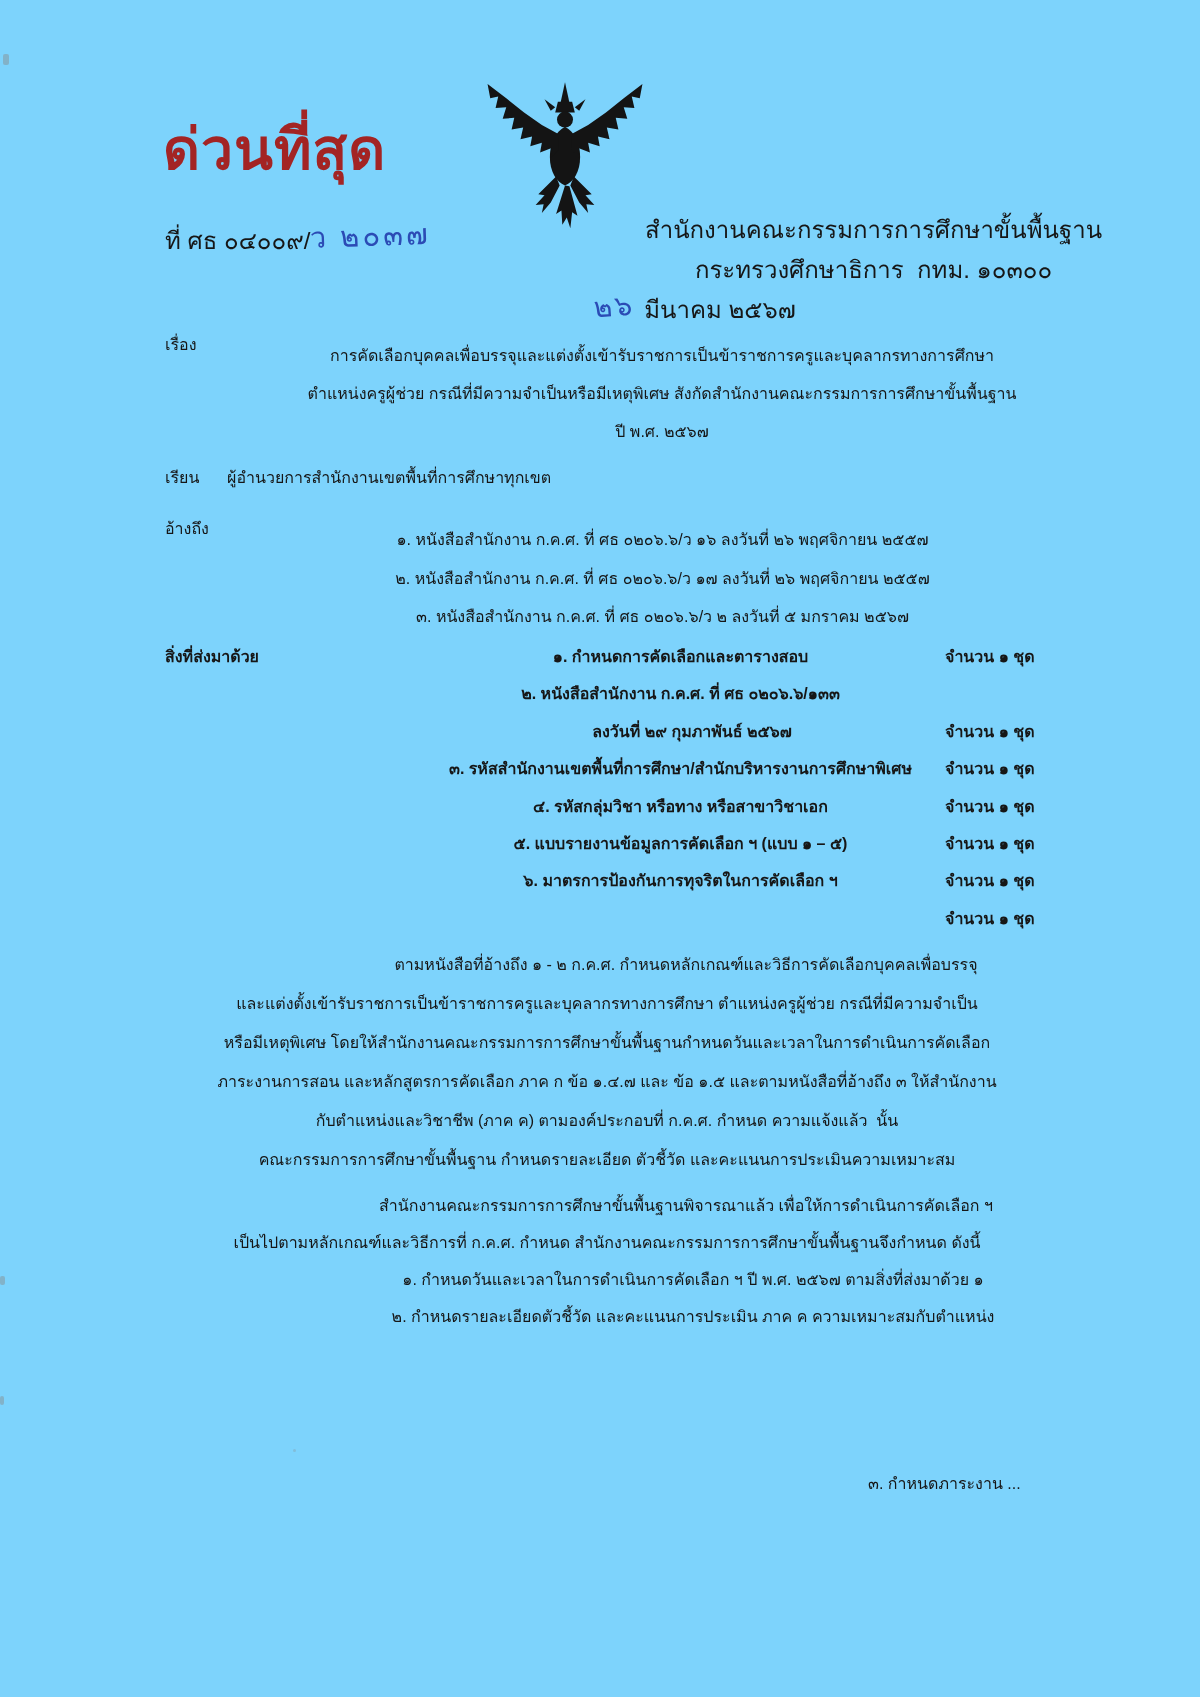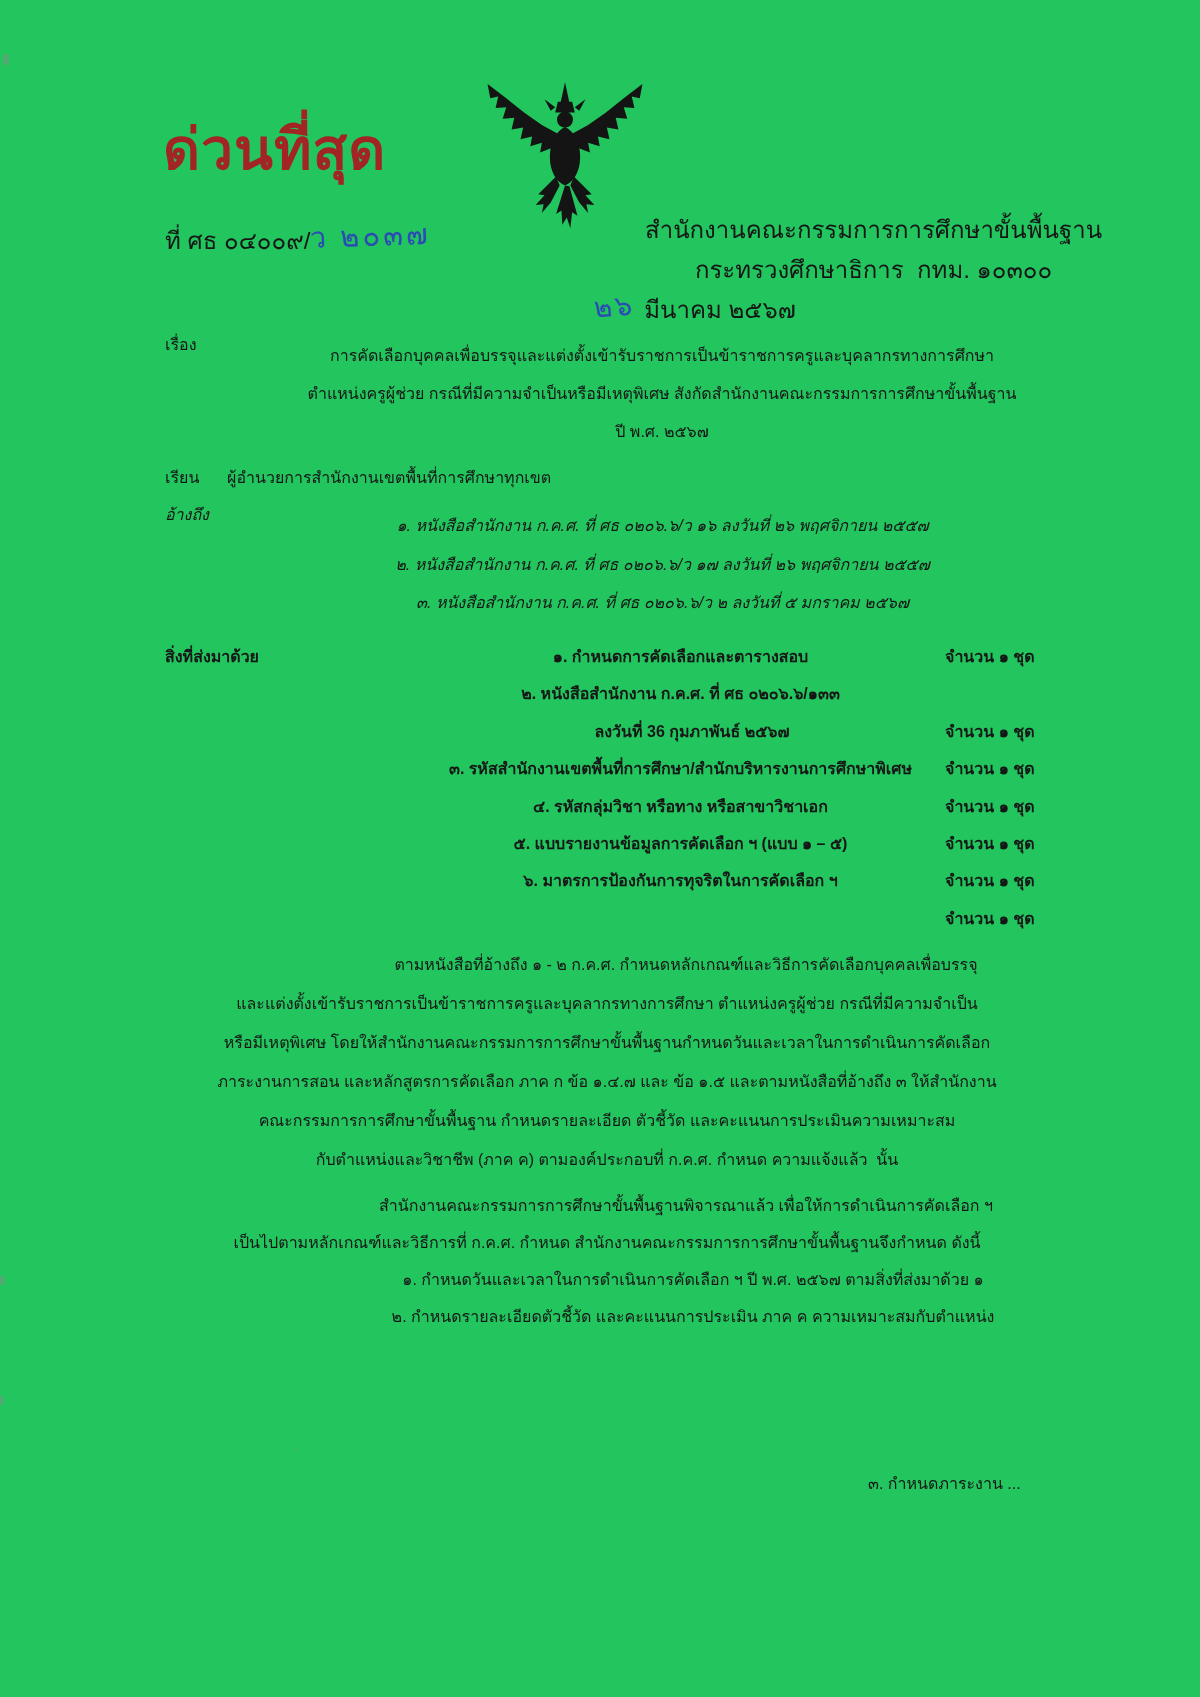--- a/index.html
+++ b/index.html
@@ -1,20 +1,20 @@
 <!DOCTYPE html>
 <html><head>
 <meta charset="utf-8">
 <style>
   html,body{margin:0;padding:0;background:#e8e8e8;}
   .page{
     position:relative;
     width:1200px;height:1697px;
     margin:0 auto;
-    background:#22c55e;
+    background:#7dd3fc;
     font-family:"Liberation Sans","DejaVu Sans",sans-serif;
     color:#161616;
     overflow:hidden;
   }
   .abs{position:absolute;}
   .line{white-space:pre;text-align:center;}
   .t{font-size:16px;line-height:1;}
 
   
   .urgency{
@@ -53,21 +53,21 @@
   .subject{left:165px;top:337px;width:920px;}
   .subject .label{position:absolute;left:0;top:0;}
   .subject .lines{margin-left:74px;}
   .subject .line{line-height:38px;}
 
   
   .to-line{left:165px;top:470px;}
   .to-line .label{display:inline-block;width:62px;}
 
   
-  .refs{left:165px;top:507px;width:920px;font-style:italic;}
+  .refs{left:165px;top:521px;width:920px;}
   .refs .label{position:absolute;left:0;top:0;}
   .refs .line{margin-left:75px;line-height:38.5px;}
 
   
   .atts{left:165px;top:649px;width:895px;font-weight:bold;}
   .atts .label{position:absolute;left:0;top:0;}
   .att-row{position:relative;height:37.4px;}
   .att-row .txt{margin-left:120px;padding-left:16px;}
   .att-row .txt.ind{margin-left:143px;}
   .att-row .count{position:absolute;left:780px;top:0;}
@@ -145,21 +145,21 @@
     <span class="label">สิ่งที่ส่งมาด้วย</span>
     <div class="att-row">
       <div class="txt line">๑. กำหนดการคัดเลือกและตารางสอบ</div>
       <span class="count line">จำนวน ๑ ชุด</span>
     </div>
     <div class="att-row">
       <div class="txt line">๒. หนังสือสำนักงาน ก.ค.ศ. ที่ ศธ ๐๒๐๖.๖/๑๓๓</div>
       <span class="count line"></span>
     </div>
     <div class="att-row">
-      <div class="txt ind line">ลงวันที่ 36 กุมภาพันธ์ ๒๕๖๗</div>
+      <div class="txt ind line">ลงวันที่ ๒๙ กุมภาพันธ์ ๒๕๖๗</div>
       <span class="count line">จำนวน ๑ ชุด</span>
     </div>
     <div class="att-row">
       <div class="txt line">๓. รหัสสำนักงานเขตพื้นที่การศึกษา/สำนักบริหารงานการศึกษาพิเศษ</div>
       <span class="count line">จำนวน ๑ ชุด</span>
     </div>
     <div class="att-row">
       <div class="txt line">๔. รหัสกลุ่มวิชา หรือทาง หรือสาขาวิชาเอก</div>
       <span class="count line">จำนวน ๑ ชุด</span>
     </div>
@@ -174,22 +174,22 @@
     <div class="att-row">
       <span class="count line">จำนวน ๑ ชุด</span>
     </div>
   </div>
 
   <div class="abs para p1 t">
     <div class="line ind-first">ตามหนังสือที่อ้างถึง ๑ - ๒ ก.ค.ศ. กำหนดหลักเกณฑ์และวิธีการคัดเลือกบุคคลเพื่อบรรจุ</div>
     <div class="line">และแต่งตั้งเข้ารับราชการเป็นข้าราชการครูและบุคลากรทางการศึกษา ตำแหน่งครูผู้ช่วย กรณีที่มีความจำเป็น</div>
     <div class="line">หรือมีเหตุพิเศษ โดยให้สำนักงานคณะกรรมการการศึกษาขั้นพื้นฐานกำหนดวันและเวลาในการดำเนินการคัดเลือก</div>
     <div class="line">ภาระงานการสอน และหลักสูตรการคัดเลือก ภาค ก ข้อ ๑.๔.๗ และ ข้อ ๑.๕ และตามหนังสือที่อ้างถึง ๓ ให้สำนักงาน</div>
+    <div class="line">กับตำแหน่งและวิชาชีพ (ภาค ค) ตามองค์ประกอบที่ ก.ค.ศ. กำหนด ความแจ้งแล้ว  นั้น</div>
     <div class="line">คณะกรรมการการศึกษาขั้นพื้นฐาน กำหนดรายละเอียด ตัวชี้วัด และคะแนนการประเมินความเหมาะสม</div>
-    <div class="line">กับตำแหน่งและวิชาชีพ (ภาค ค) ตามองค์ประกอบที่ ก.ค.ศ. กำหนด ความแจ้งแล้ว  นั้น</div>
   </div>
 
   <div class="abs para p2 t">
     <div class="line ind-first">สำนักงานคณะกรรมการการศึกษาขั้นพื้นฐานพิจารณาแล้ว เพื่อให้การดำเนินการคัดเลือก ฯ</div>
     <div class="line">เป็นไปตามหลักเกณฑ์และวิธีการที่ ก.ค.ศ. กำหนด สำนักงานคณะกรรมการการศึกษาขั้นพื้นฐานจึงกำหนด ดังนี้</div>
     <div class="line ind-item">๑. กำหนดวันและเวลาในการดำเนินการคัดเลือก ฯ ปี พ.ศ. ๒๕๖๗ ตามสิ่งที่ส่งมาด้วย ๑</div>
     <div class="line ind-item">๒. กำหนดรายละเอียดตัวชี้วัด และคะแนนการประเมิน ภาค ค ความเหมาะสมกับตำแหน่ง</div>
   </div>
 
   <div class="abs foot t">๓. กำหนดภาระงาน ...</div>

